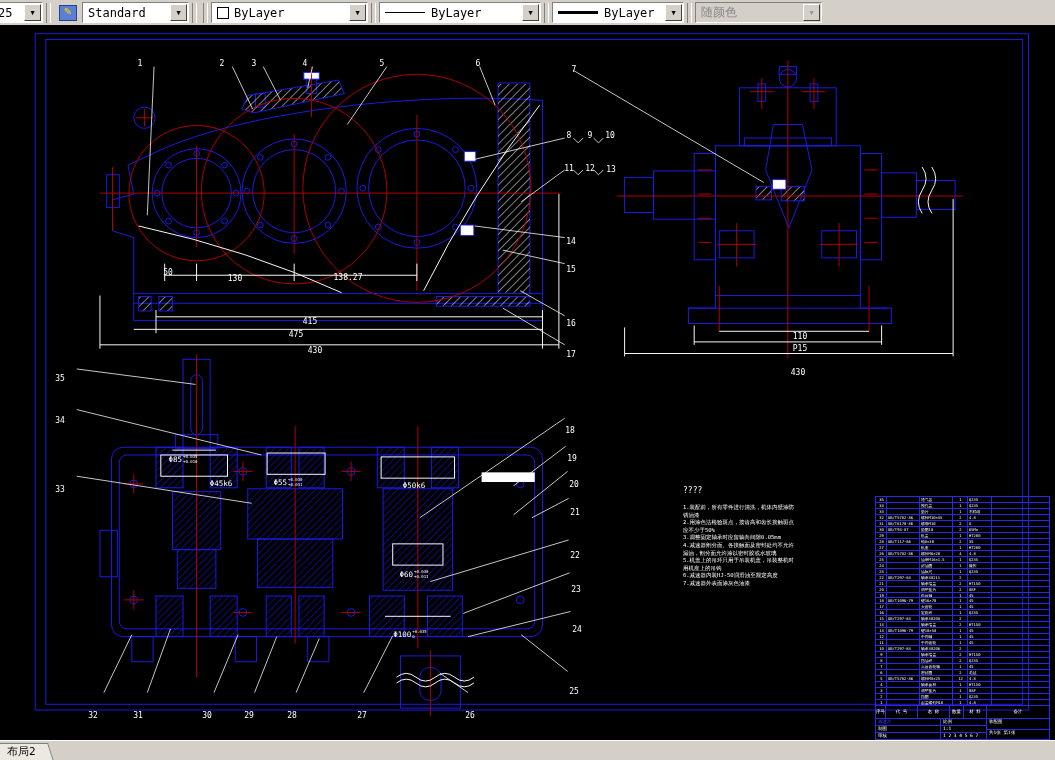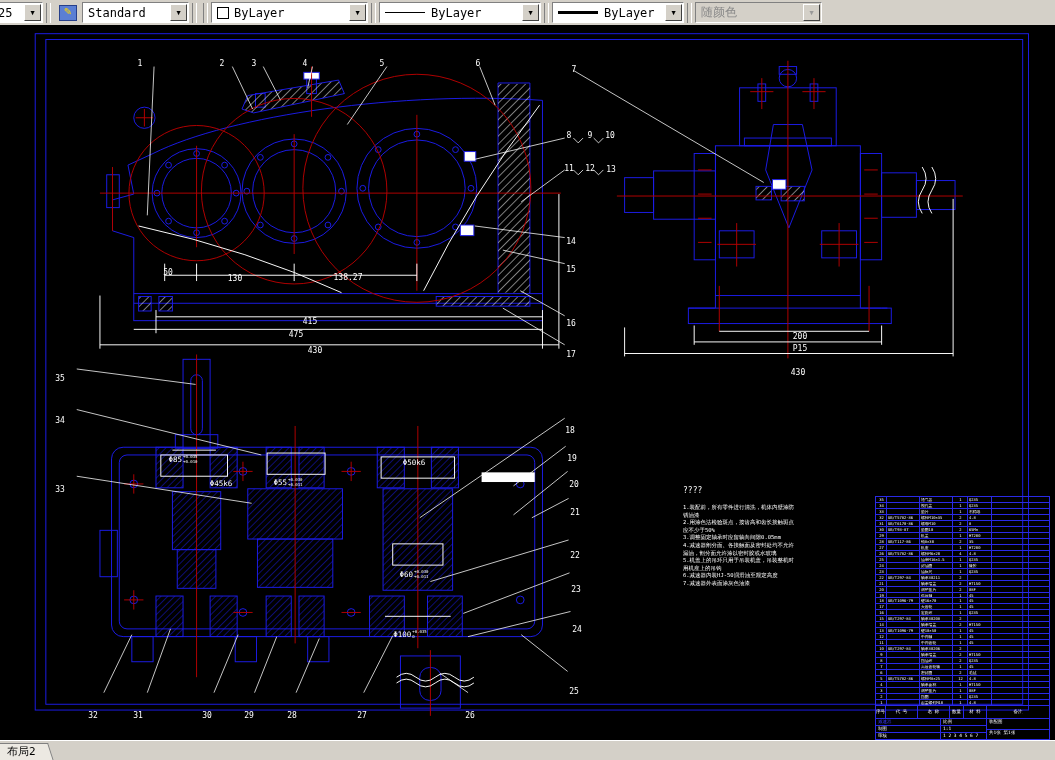--- a/index.html
+++ b/index.html
@@ -408,41 +408,41 @@
         <div class="ann" style="left: 93px; top: 687px;">32</div>
         <div class="ann" style="left: 60px; top: 461px;">33</div>
         <div class="ann" style="left: 60px; top: 392px;">34</div>
         <div class="ann" style="left: 60px; top: 350px;">35</div>
         <div class="ann" style="left: 168px; top: 244px;">50</div>
         <div class="ann" style="left: 235px; top: 250px;">130</div>
         <div class="ann" style="left: 348px; top: 249px;">138.27</div>
         <div class="ann" style="left: 310px; top: 293px; text-align: center;">415</div>
         <div class="ann" style="left: 296px; top: 306px;">475</div>
         <div class="ann" style="left: 315px; top: 322px;">430</div>
-        <div class="ann" style="left: 800px; top: 308px;">200</div>
+        <div class="ann" style="left: 800px; top: 308px;">110</div>
         <div class="ann" style="left: 800px; top: 320px;">P15</div>
         <div class="ann" style="left: 798px; top: 344px;">430</div>
         <div class="shaftlab" style="left: 183px; top: 430px;">
           <span>Φ85</span>
           <span class="tol">
             <span>+0.035</span>
             <span>+0.010</span>
           </span>
         </div>
         <div class="shaftlab" style="left: 183px; top: 455px; margin-left: 38px;">
           <span>Φ45k6</span>
         </div>
         <div class="shaftlab" style="left: 288px; top: 453px;">
           <span>Φ55</span>
           <span class="tol">
             <span>+0.030</span>
             <span>+0.011</span>
           </span>
         </div>
-        <div class="shaftlab" style="left: 414px; top: 434px;">
+        <div class="shaftlab" style="left: 414px; top: 457px;">
           <span>Φ50k6</span>
         </div>
         <div class="shaftlab" style="left: 414px; top: 545px;">
           <span>Φ60</span>
           <span class="tol">
             <span>+0.030</span>
             <span>+0.011</span>
           </span>
         </div>
         <div class="shaftlab" style="left: 410px; top: 605px;">

